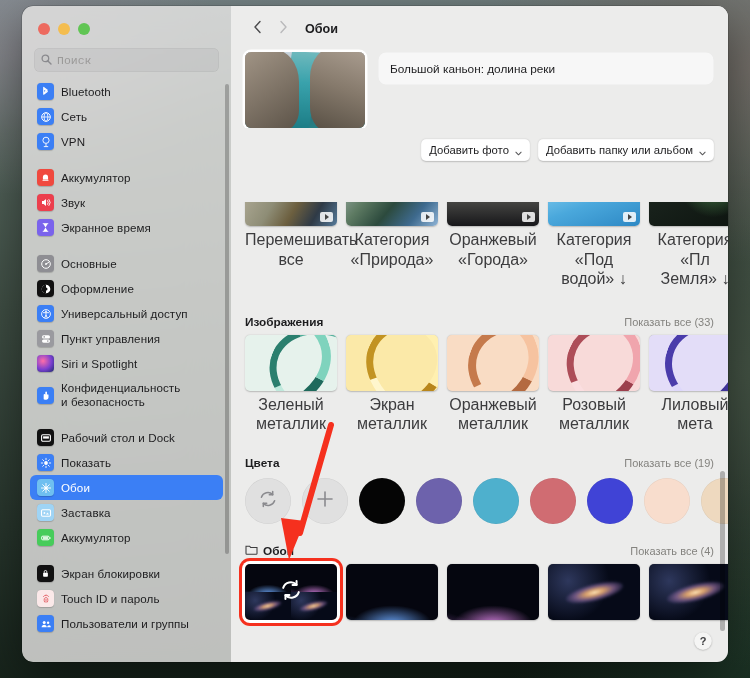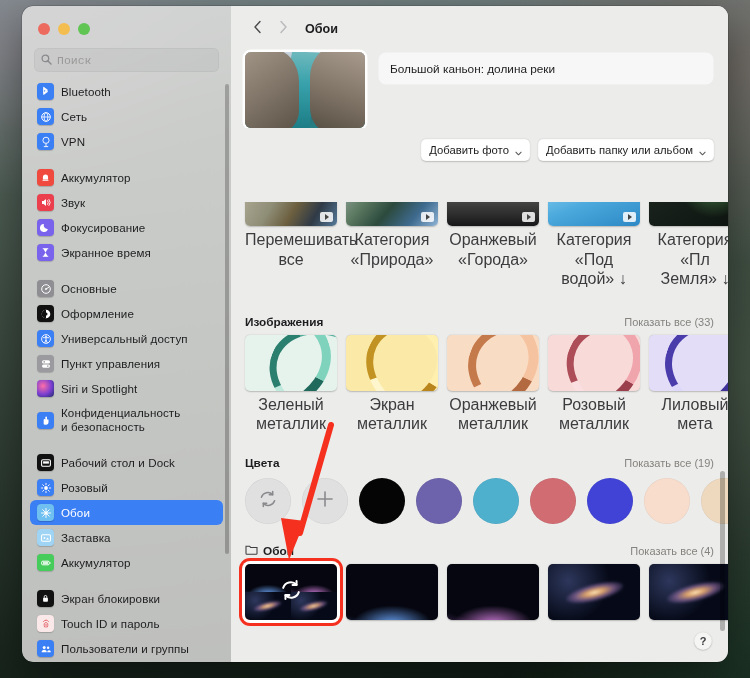--- a/index.html
+++ b/index.html
@@ -460,28 +460,20 @@
             <svg width="12" height="11" viewBox="0 0 12 11">
                 <path d="M2 4h1.6L6 2v7L3.6 7H2z" fill="#fff"></path>
                 <path d="M7.6 3.6a3 3 0 0 1 0 3.8M9 2.5a4.6 4.6 0 0 1 0 6" fill="none" stroke="#fff" stroke-width=".9" stroke-linecap="round"></path>
               </svg>
           </span>
           <span class="sb-label">Звук</span>
         </div>
         <div class="sb-item">
           <span class="sb-ico" style="background:#7a63ec">
             <svg width="11" height="11" viewBox="0 0 12 12">
-                <path d="M8.6 7.6A4 4 0 0 1 4.4 2.1a4.4 4.4 0 1 0 4.2 5.5z" fill="#fff"></path>
-              </svg>
-          </span>
-          <span class="sb-label">Фокусирование</span>
-        </div>
-        <div class="sb-item">
-          <span class="sb-ico" style="background:#7a63ec">
-            <svg width="11" height="11" viewBox="0 0 12 12">
                 <path d="M3.6 2h4.8L6 6l2.4 4H3.6L6 6z" fill="#fff"></path>
                 <rect x="3" y="1.4" width="6" height=".9" fill="#fff"></rect>
                 <rect x="3" y="9.7" width="6" height=".9" fill="#fff"></rect>
               </svg>
           </span>
           <span class="sb-label">Экранное время</span>
         </div>
       </div>
 
       <div class="sb-group">
@@ -560,21 +552,21 @@
                   <line x1="6" y1="9.3" x2="6" y2="10.7"></line>
                   <line x1="1.3" y1="6" x2="2.7" y2="6"></line>
                   <line x1="9.3" y1="6" x2="10.7" y2="6"></line>
                   <line x1="2.7" y1="2.7" x2="3.7" y2="3.7"></line>
                   <line x1="8.3" y1="8.3" x2="9.3" y2="9.3"></line>
                   <line x1="2.7" y1="9.3" x2="3.7" y2="8.3"></line>
                   <line x1="8.3" y1="3.7" x2="9.3" y2="2.7"></line>
                 </g>
               </svg>
           </span>
-          <span class="sb-label">Розовый</span>
+          <span class="sb-label">Показать</span>
         </div>
         <div class="sb-item selected">
           <span class="sb-ico" style="background:#6fbff0">
             <svg width="12" height="12" viewBox="0 0 12 12">
                 <g stroke="#fff" stroke-width=".9" stroke-linecap="round">
                   <line x1="6" y1="1.4" x2="6" y2="10.6"></line>
                   <line x1="1.4" y1="6" x2="10.6" y2="6"></line>
                   <line x1="2.7" y1="2.7" x2="9.3" y2="9.3"></line>
                   <line x1="2.7" y1="9.3" x2="9.3" y2="2.7"></line>
                 </g>

